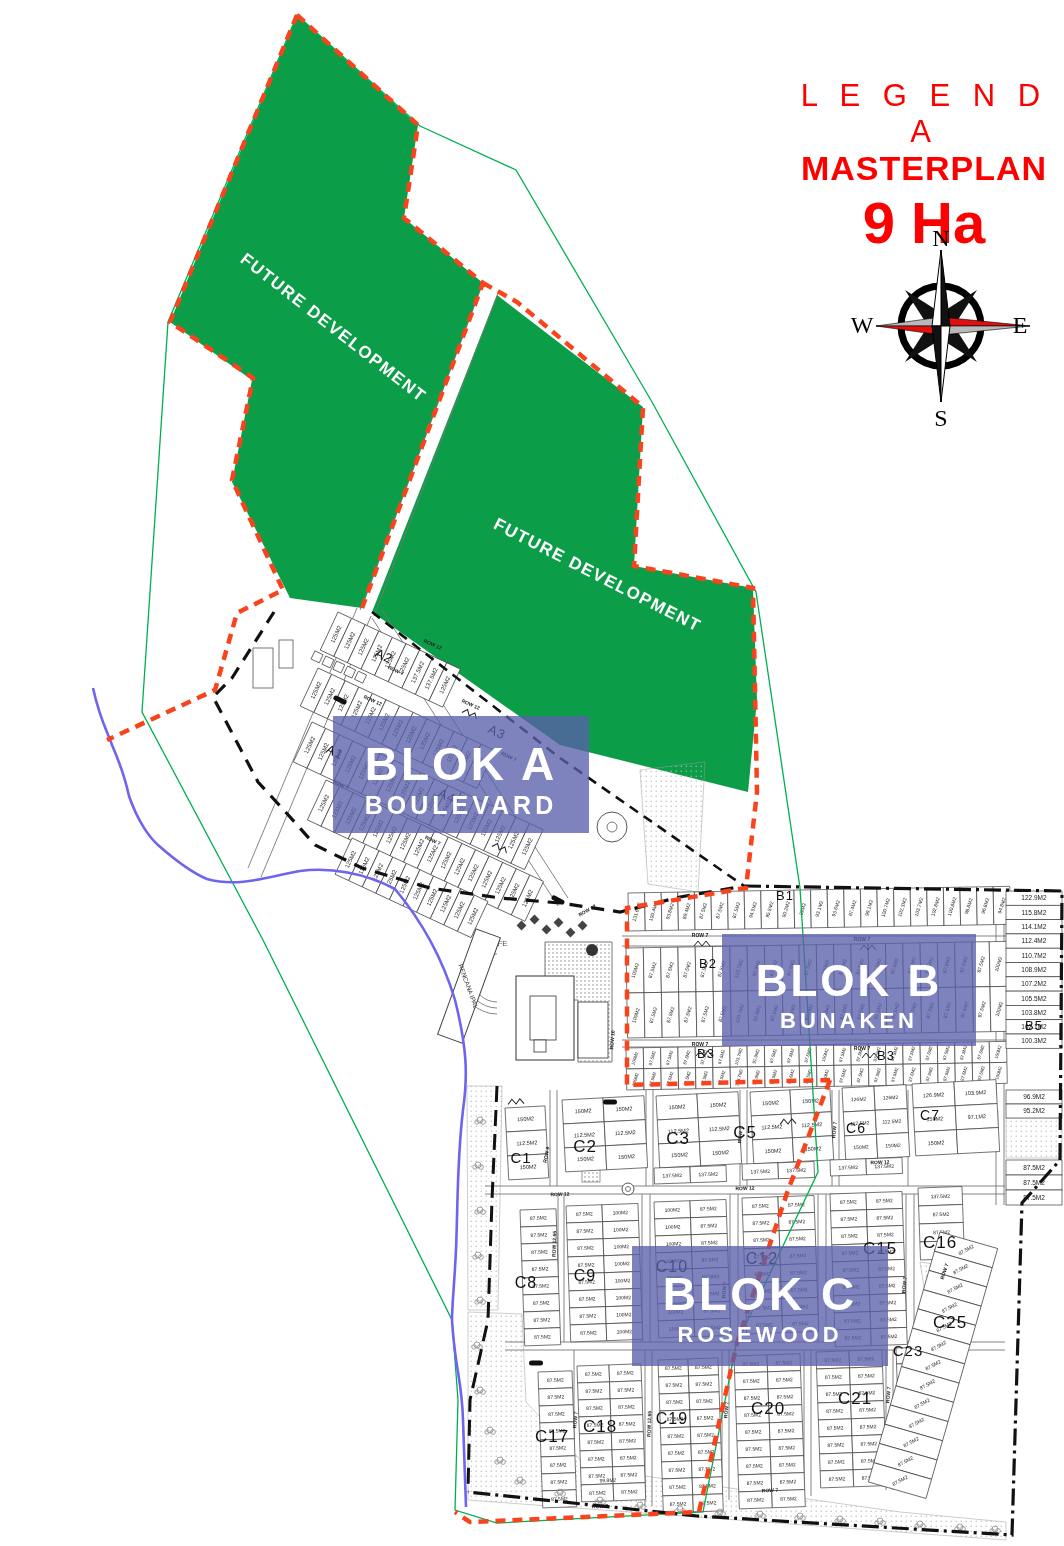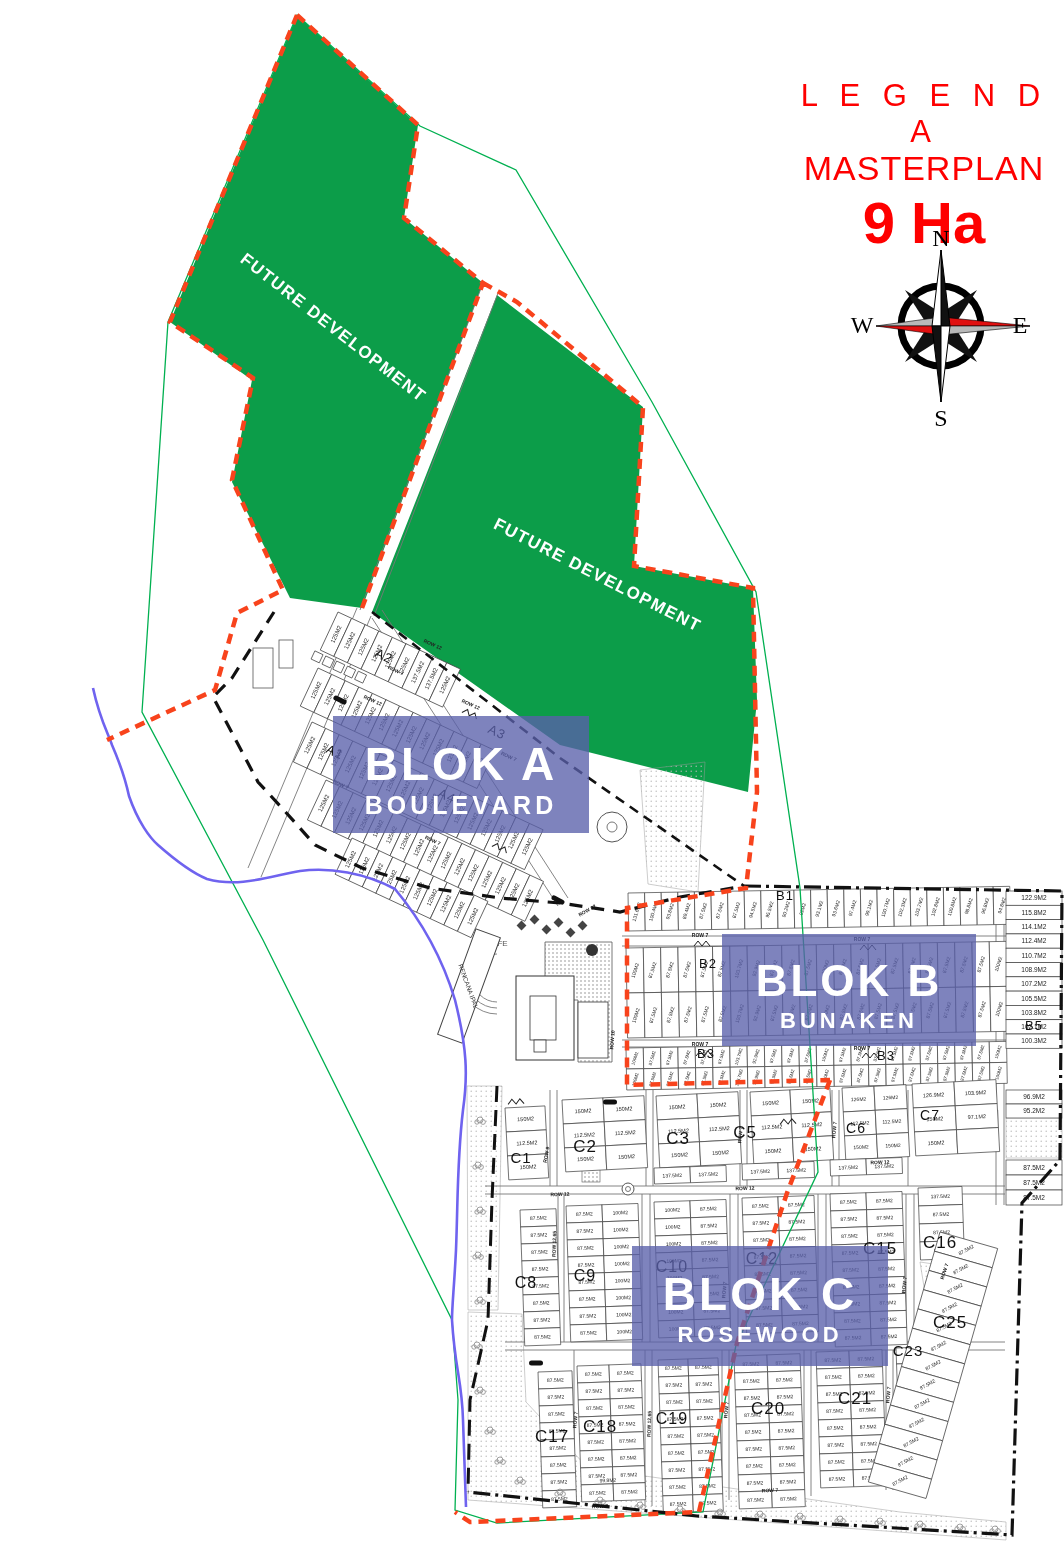--- a/index.html
+++ b/index.html
@@ -9,21 +9,21 @@
   .lot{fill:#ffffff;stroke:#3c3c3c;stroke-width:0.7;}
   .lotlab{fill:#1c1c1c;}
   .seclab{fill:#111;font-weight:normal;letter-spacing:1px;}
   .rowlab{fill:#222;font-weight:bold;}
   .ovl{fill:#5a60ab;fill-opacity:0.78;}
   .ovl-title{fill:#fff;font-weight:bold;letter-spacing:3px;}
   .ovl-sub{fill:#fff;font-weight:bold;letter-spacing:4px;}
   .fdtext{fill:#fff;font-weight:bold;letter-spacing:1.5px;font-size:17px;}
   #legend{position:absolute;left:796px;top:78px;width:256px;text-align:center;color:#fe0000;line-height:1.15;}
   #legend .l1{font-size:31px;font-weight:normal;letter-spacing:7px;}
-  #legend .l2{font-size:34px;font-weight:normal;letter-spacing:1px;}
+  #legend .l2{font-size:34px;font-weight:bold;letter-spacing:1px;}
   #legend .l3{font-size:58px;font-weight:bold;margin-top:2px;}
   #compass{position:absolute;left:846px;top:230px;}
   .compass-letter{font-family:"Liberation Serif",serif;font-size:24px;fill:#000;}
 </style>
 </head>
 <body>
 
 <div id="stage">
 
   <svg id="map" width="1064" height="1546" viewBox="0 0 1064 1546" xmlns="http://www.w3.org/2000/svg">

